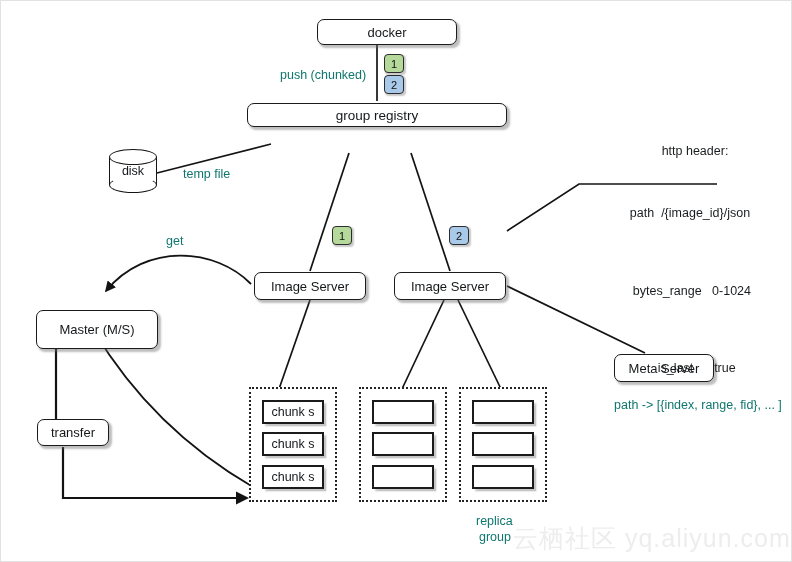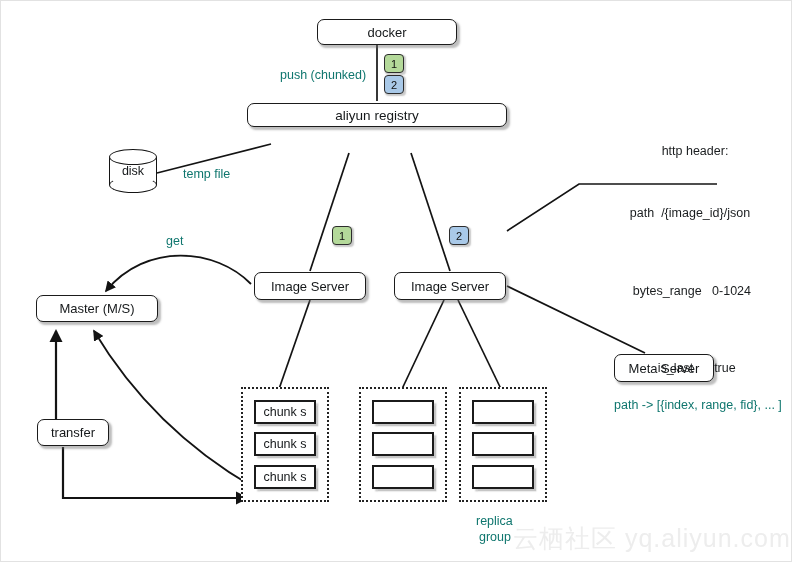--- a/index.html
+++ b/index.html
@@ -198,34 +198,34 @@
     <line x1="55" y1="418" x2="55" y2="330" stroke="#131313" stroke-width="2.2" marker-end="url(#arrow)"></line>
 
     <polyline points="62,446 62,497 246,497" fill="none" stroke="#131313" stroke-width="2.2" marker-end="url(#arrow)"></polyline>
   </svg>
 
   <div class="node" style="left:316px; top:18px; width:140px; height:26px;">
     <span>docker</span>
   </div>
 
   <div class="node wide" style="left:246px; top:102px; width:260px; height:24px;">
-    <span>aliyun registry</span>
+    <span>group registry</span>
   </div>
 
 
   <div class="disk" style="left:108px; top:148px; width:48px; height:44px;">
     <div class="disk-body-wrap">
       <div class="body"></div>
       <div class="cap bottom"></div>
       <div class="cap top"></div>
     </div>
     <div class="disk-label">disk</div>
   </div>
 
-  <div class="node" style="left:35px; top:294px; width:122px; height:27px;">
+  <div class="node" style="left:35px; top:309px; width:122px; height:39px;">
     <span>Master (M/S)</span>
   </div>
 
   <div class="node" style="left:36px; top:418px; width:72px; height:27px;">
     <span>transfer</span>
   </div>
 
   <div class="node" style="left:253px; top:271px; width:112px; height:28px;">
     <span>Image Server</span>
   </div>
@@ -268,21 +268,21 @@
     <span class="nrow" style="display:block; padding-left:3px;">
       <span>bytes_range</span><span>&nbsp;&nbsp;&nbsp;</span><span>0-1024</span>
     </span>
     <span class="nrow" style="display:block; padding-left:28px;">
       <span>is_last</span><span>&nbsp;&nbsp;&nbsp;&nbsp;&nbsp;&nbsp;</span><span>true</span>
     </span>
   </div>
 
   <div class="label" style="left:576px; top:397px;padding-left:37px;">path -&gt; [{index, range, fid}, ... ]</div>
 
-  <div class="group" style="left:240px; top:386px; width:88px; height:115px;">
+  <div class="group" style="left:248px; top:386px; width:88px; height:115px;">
     <div class="chunk">chunk s</div>
     <div class="chunk">chunk s</div>
     <div class="chunk">chunk s</div>
   </div>
 
   <div class="group" style="left:358px; top:386px; width:88px; height:115px;">
     <div class="chunk"></div>
     <div class="chunk"></div>
     <div class="chunk"></div>
   </div>

